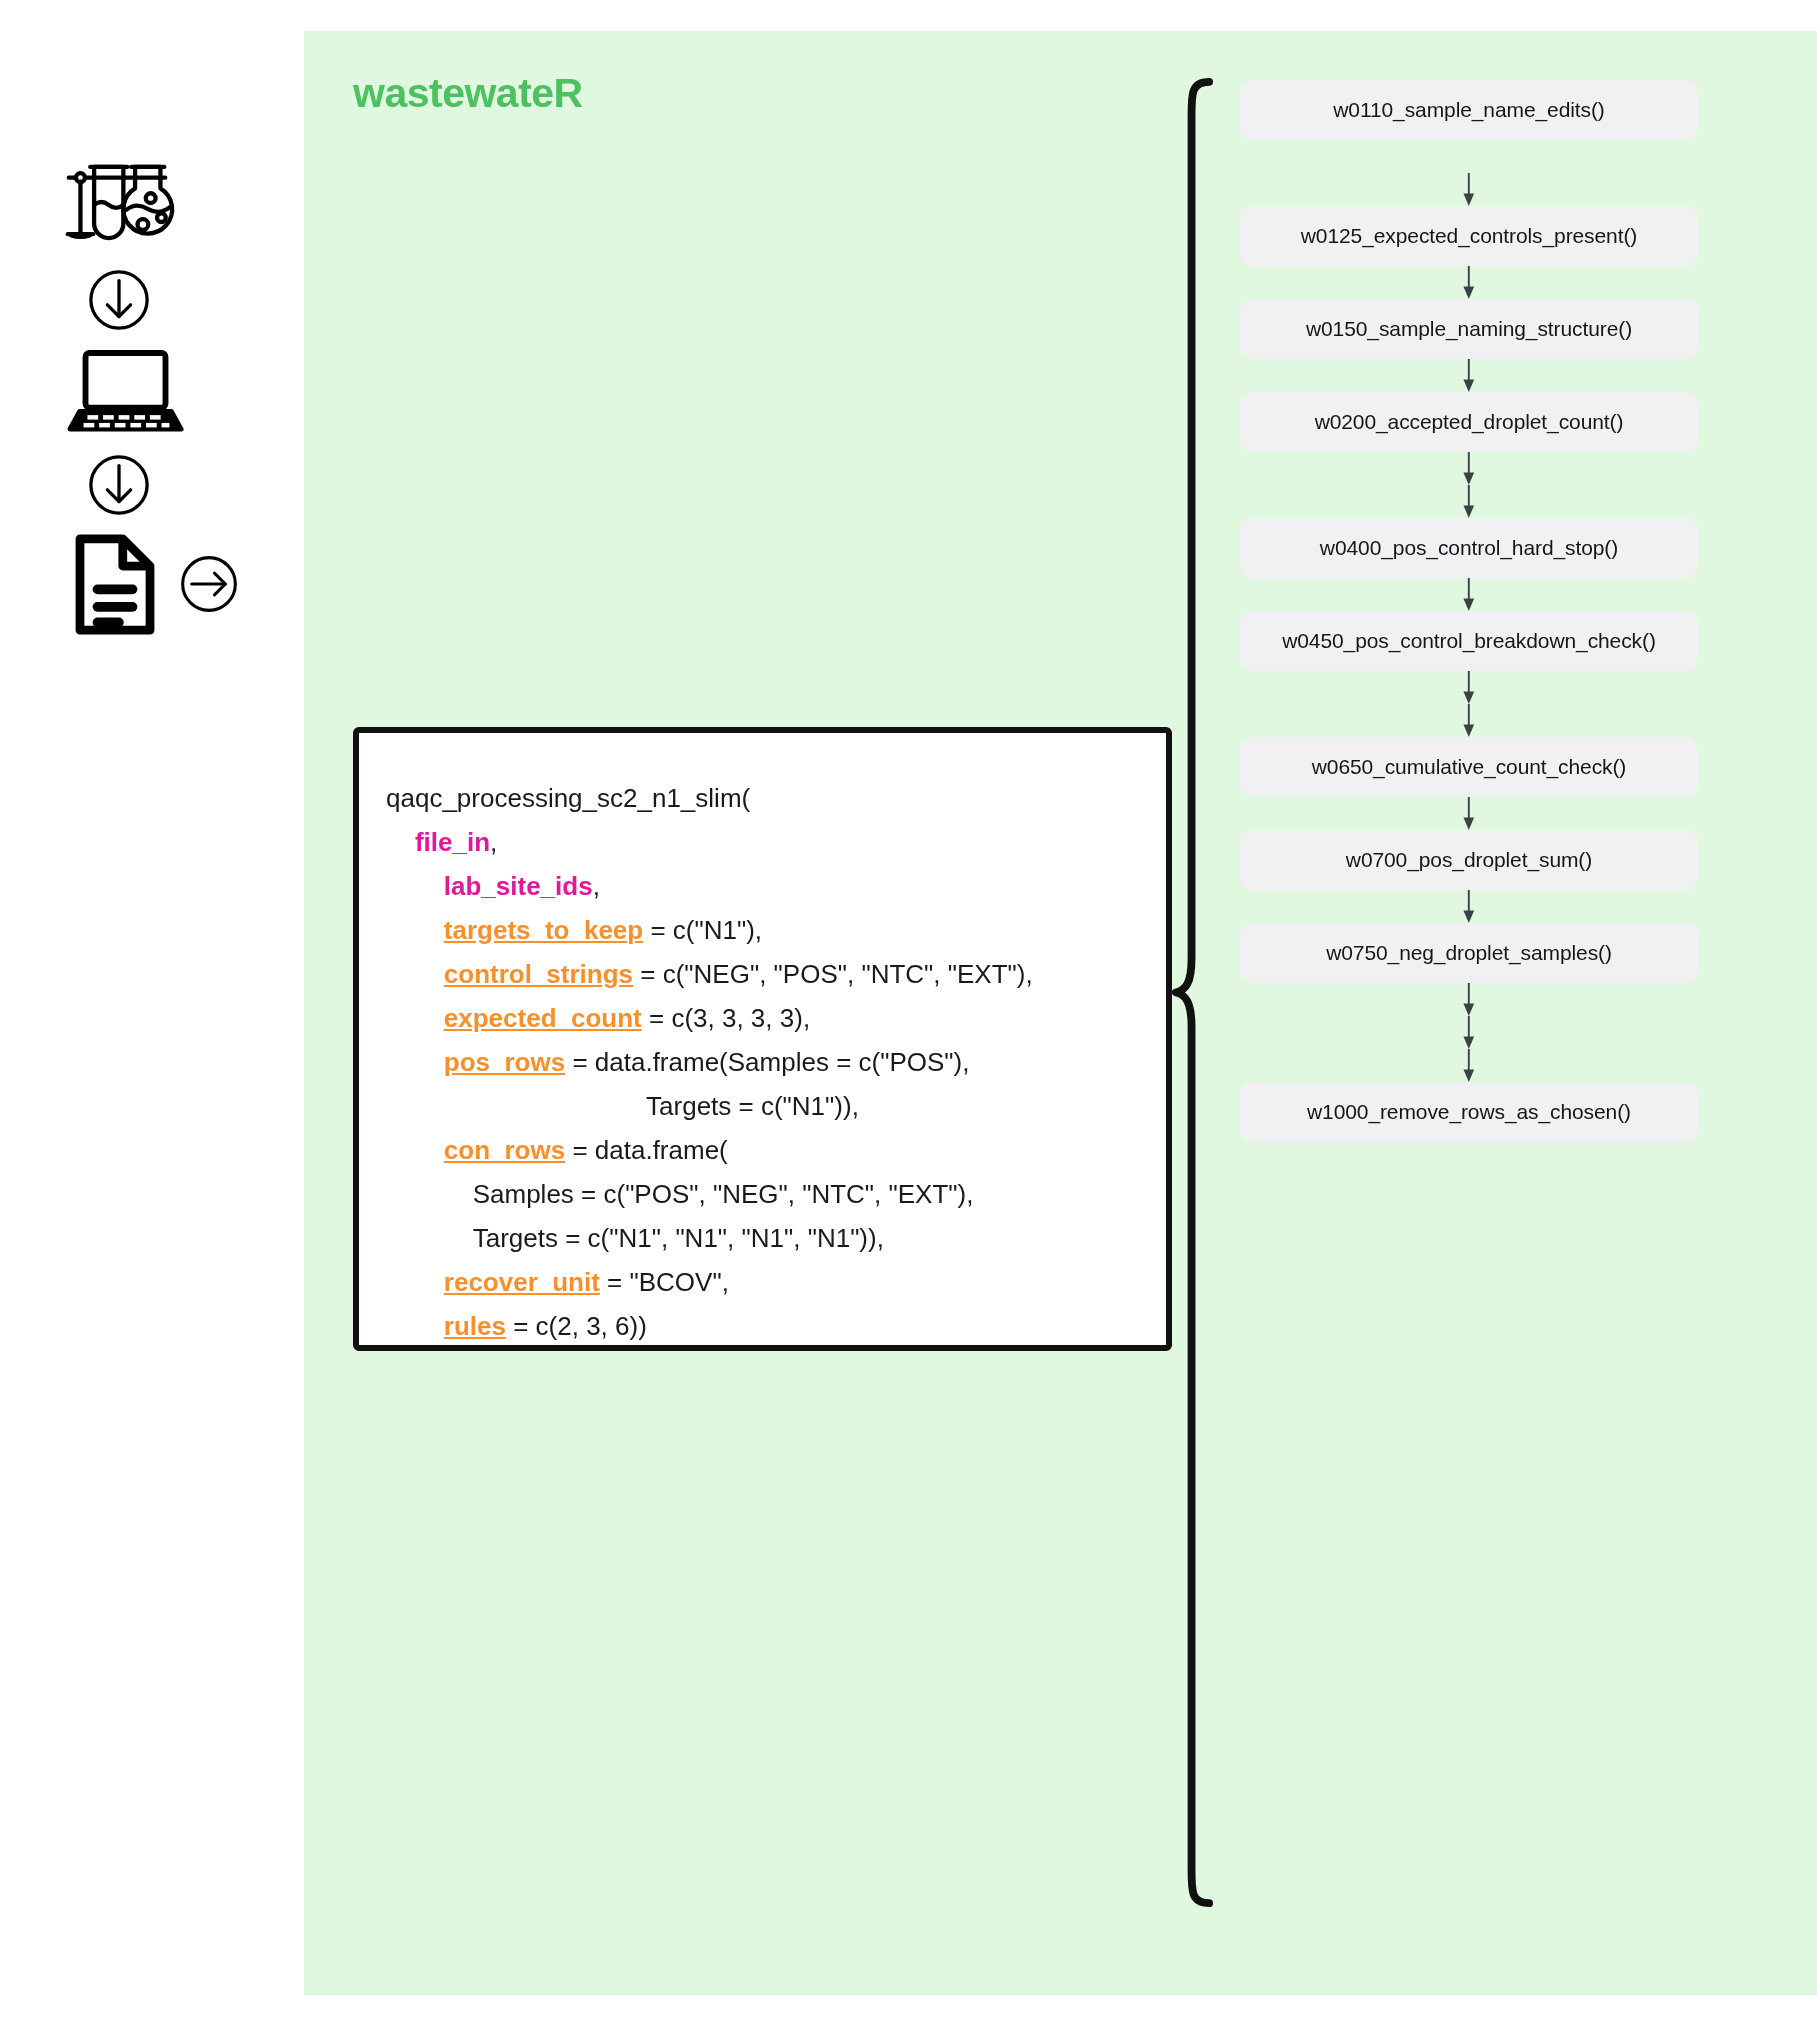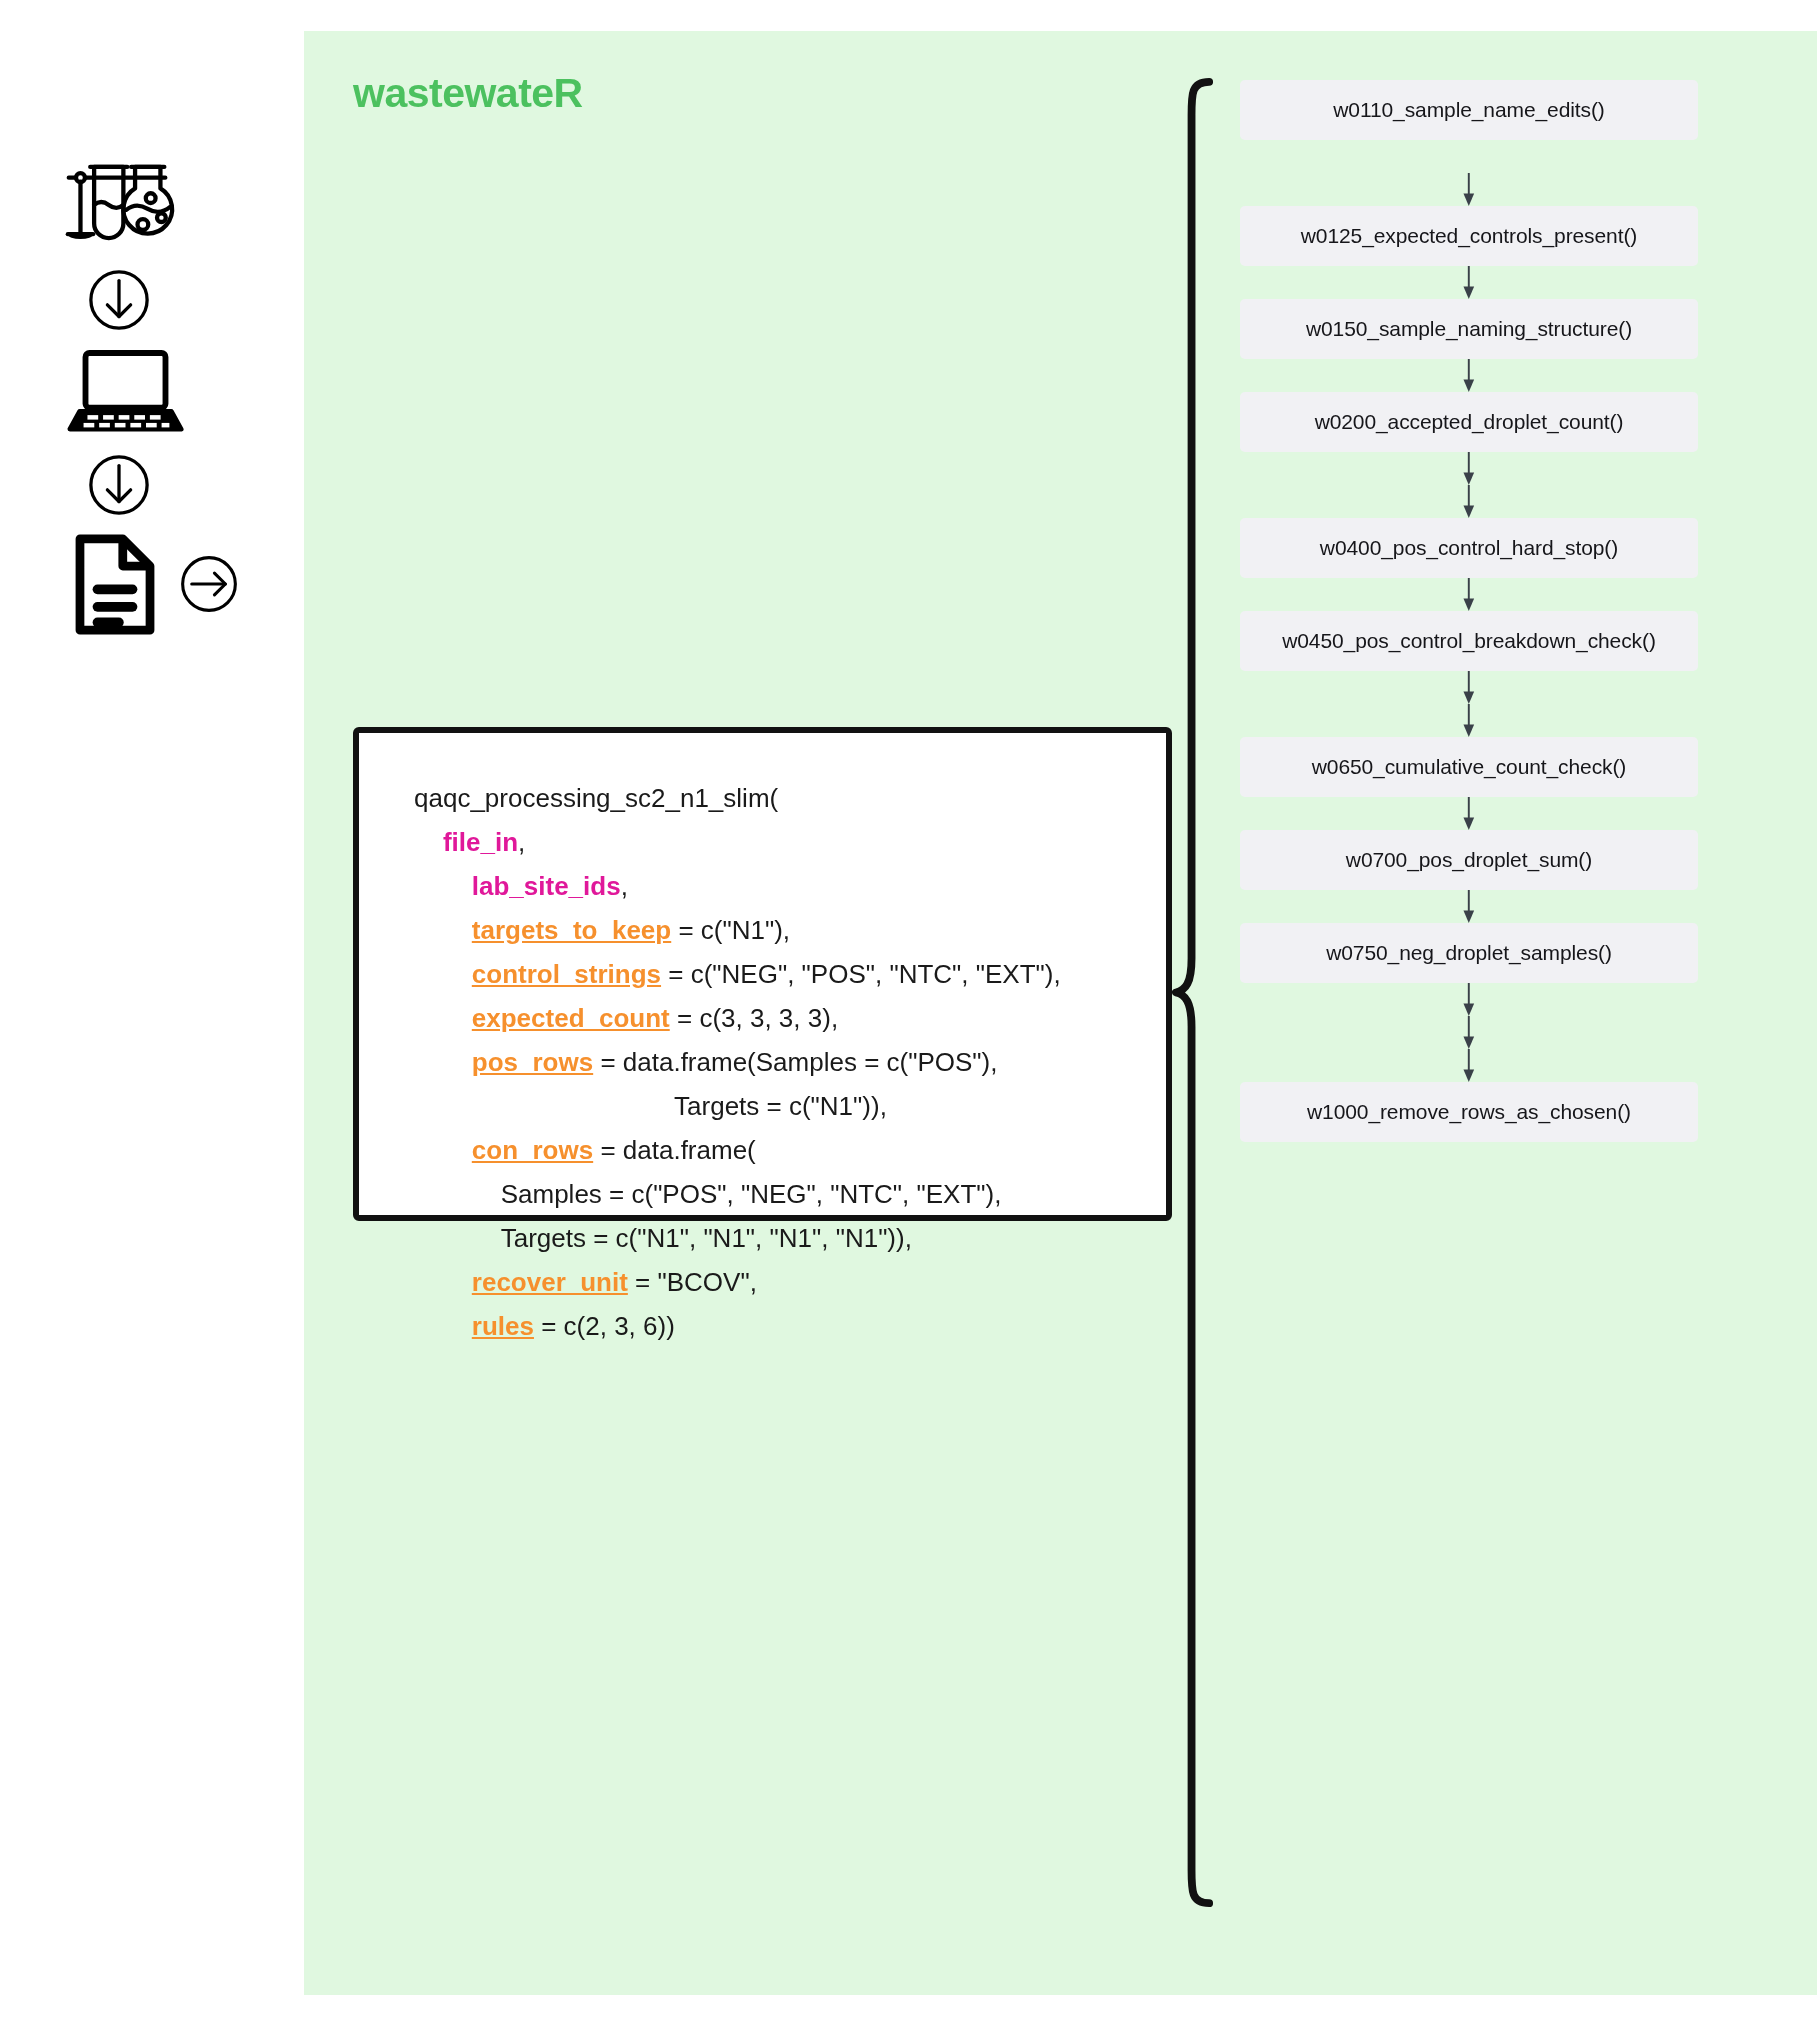--- a/index.html
+++ b/index.html
@@ -41,25 +41,24 @@
     left: 29px; top: 156px;
     width: 224px;
   }
   .icon-row { display: flex; align-items: center; }
   .icon-wrap { display: block; }
 
   
   #code-card {
     position: absolute;
     left: 322px; top: 727px;
-    width: 819px; height: 494px;
+    width: 819px; height: 624px;
     background: #ffffff;
     border: 6.8px solid #111111;
     border-radius: 5.9px;
-    padding-left: 28px;
   }
   #code-text {
     padding: 43px 0 0 27px;
     font-size: 26px;
     line-height: 44px;
     color: #1a1a1a;
     white-space: pre;
     font-family: "Liberation Sans", sans-serif;
   }
   .kw-magenta { color: #e0189a; font-weight: bold; }
@@ -76,21 +75,21 @@
   
   #flow {
     position: absolute;
     left: 1209px; top: 80px;
     width: 458px;
   }
   .flow-box {
     width: 458px;
     height: 60px;
     background: #f1f1f4;
-    border-radius: 5px;
+    border-radius: 13px;
     display: flex;
     align-items: center;
     justify-content: center;
     font-size: 21px;
     color: #16161a;
     letter-spacing: -0.1px;
   }
   .flow-gap { height: 33px; }
   .flow-arrow {
     height: 33px;

